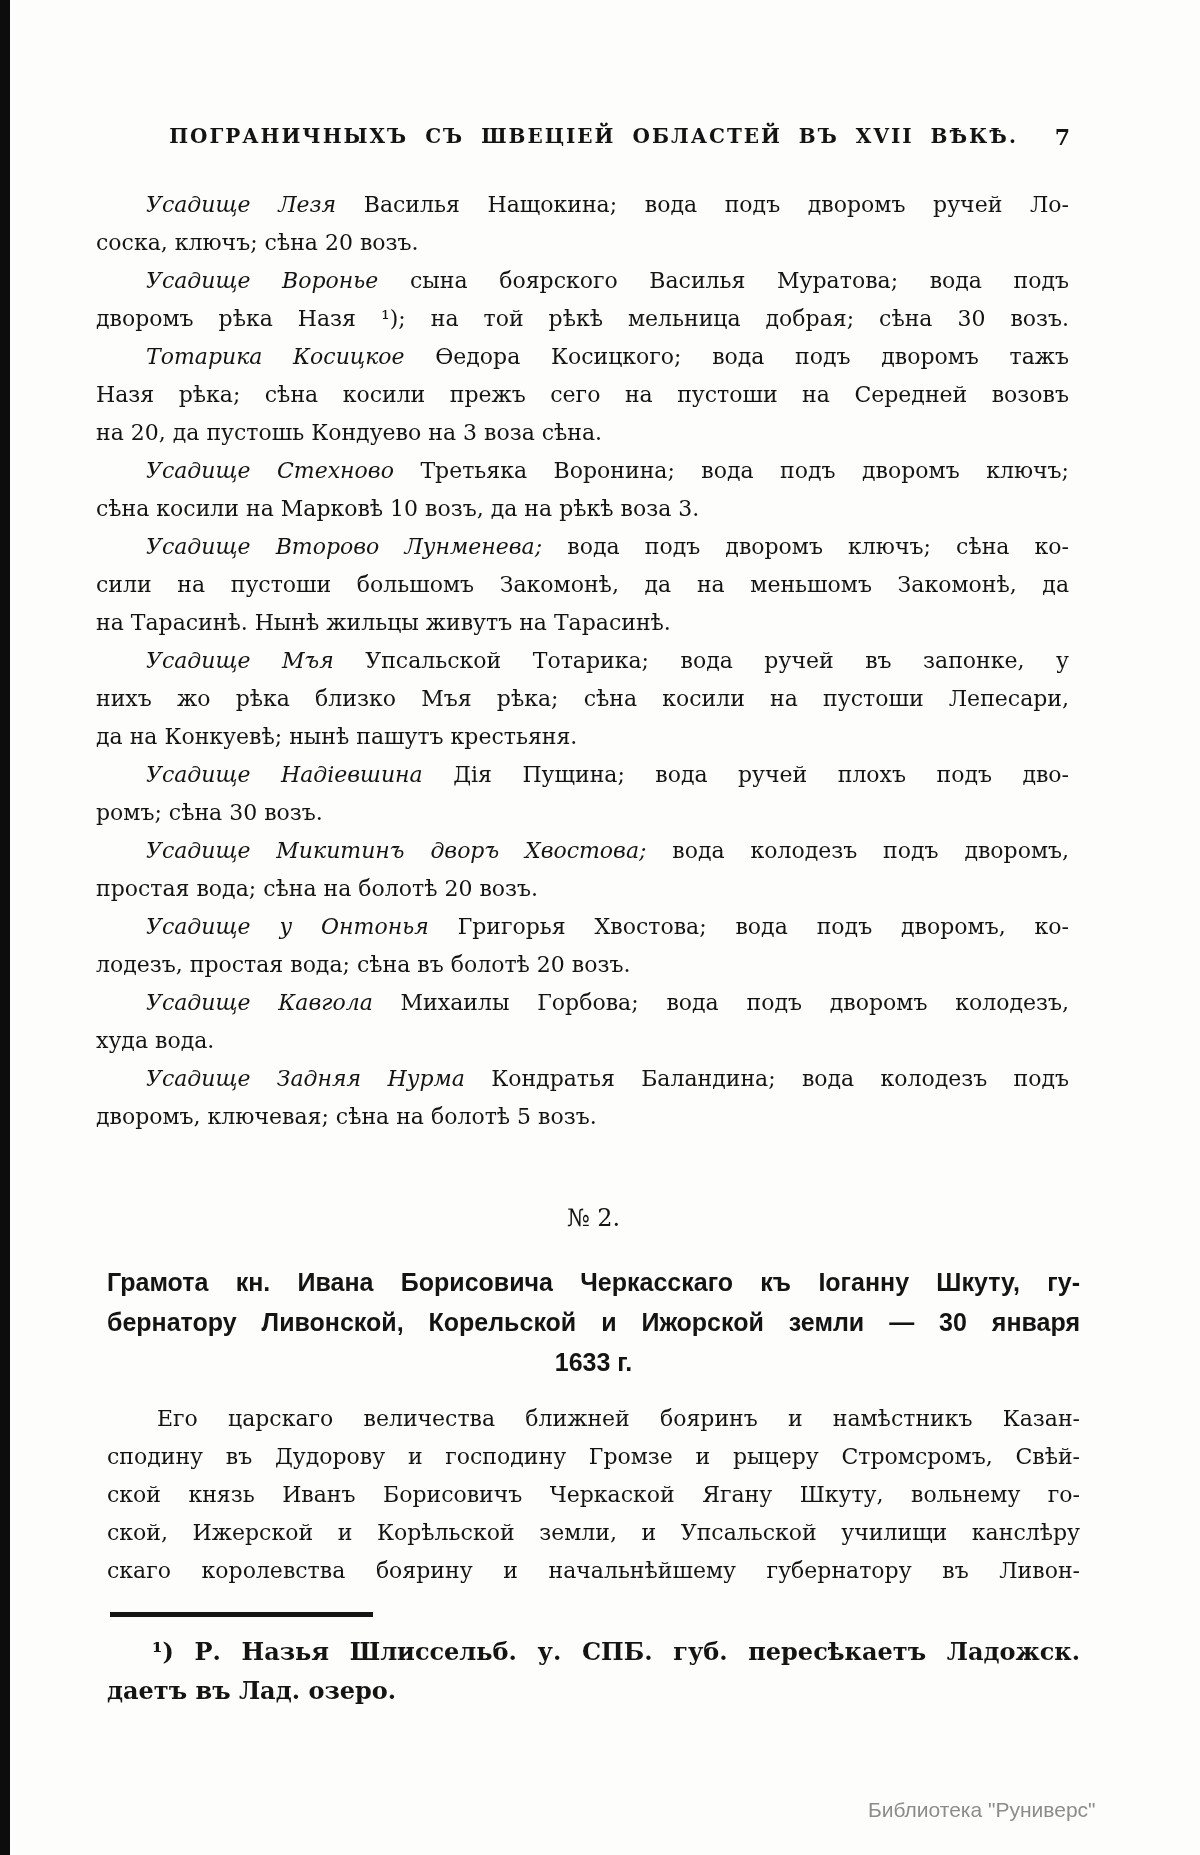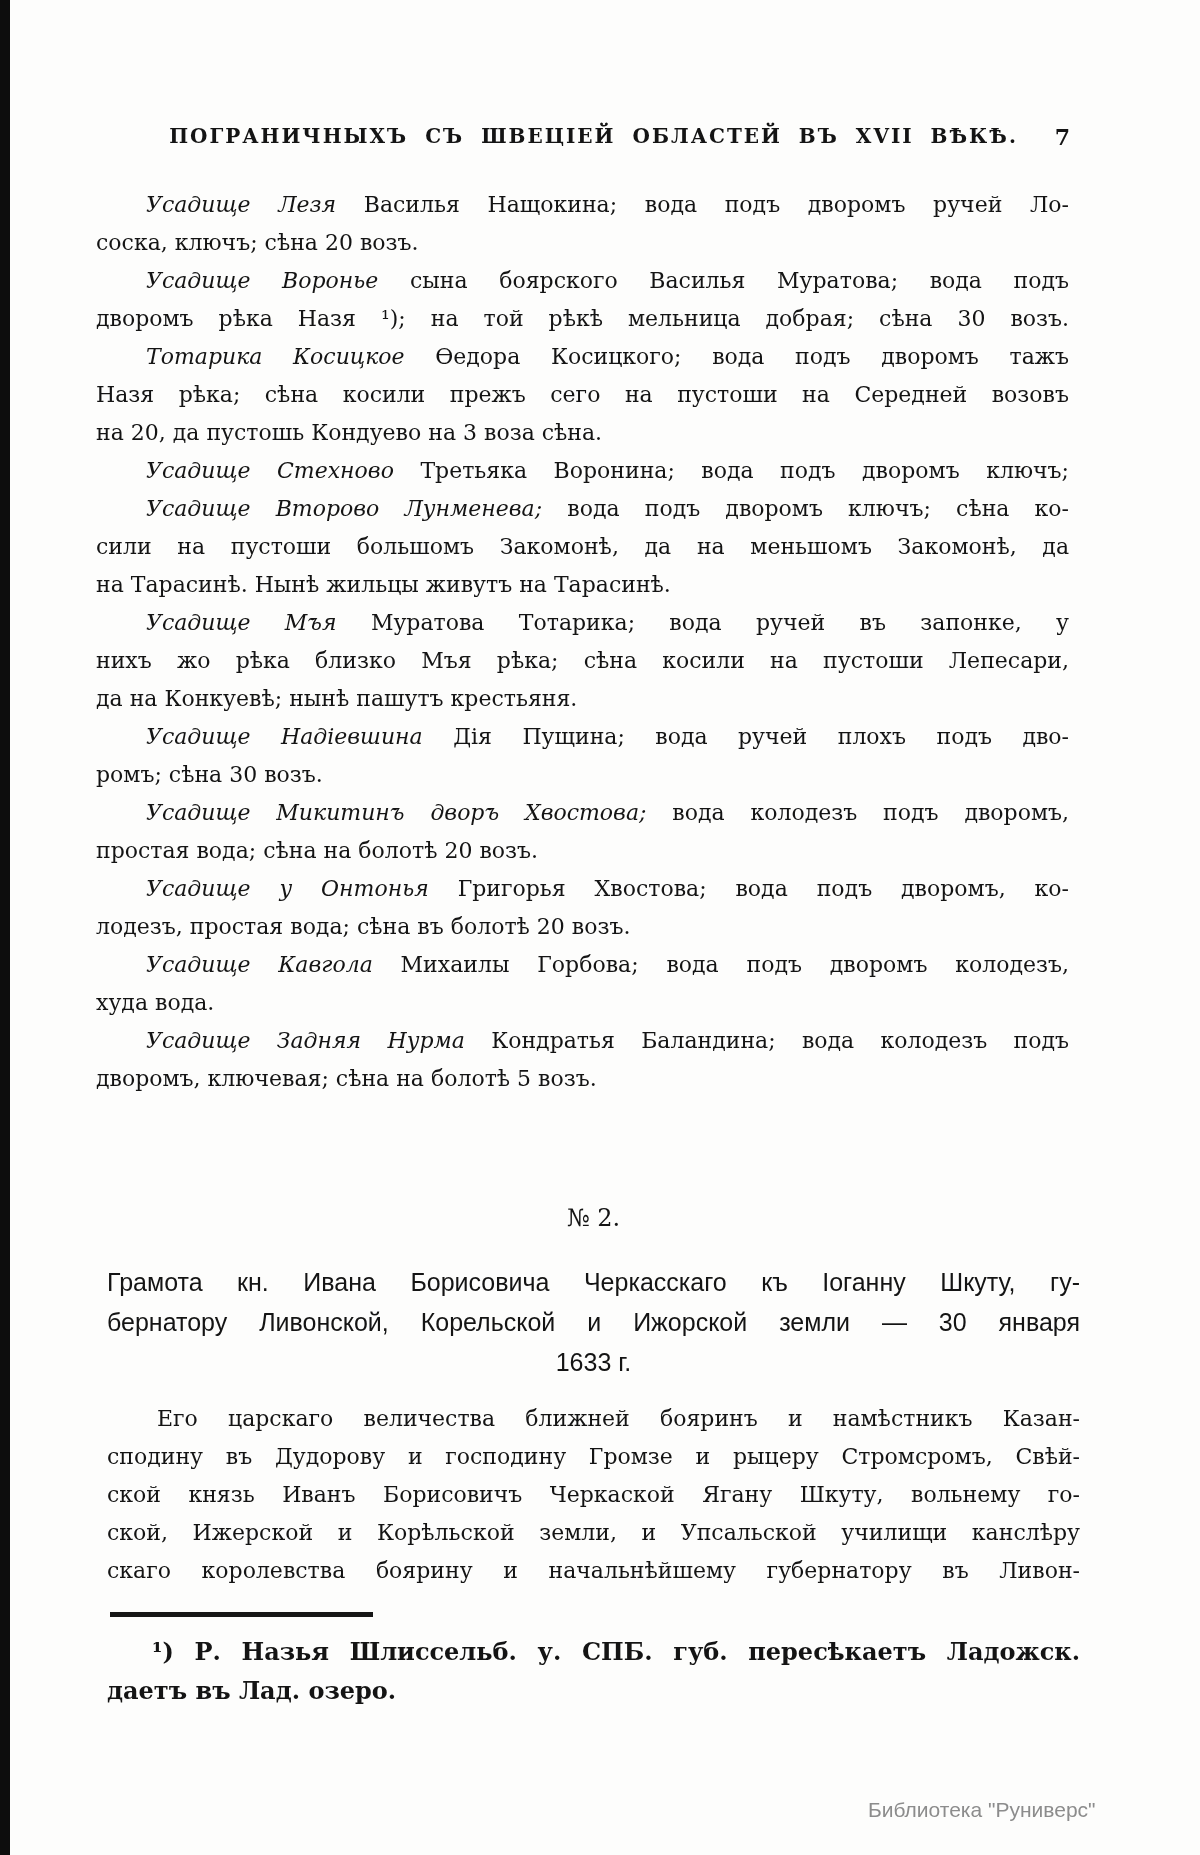--- a/index.html
+++ b/index.html
@@ -39,21 +39,21 @@
   .j { text-align: justify; text-align-last: justify; }
   .c { text-align: center; }
   .ind { padding-left: 50px; }
   .it { font-style: italic; }
   .secnum {
     position: absolute; left: 107px; top: 1204px; width: 973px;
     text-align: center; font-size: 24px;
   }
   .heading {
     position: absolute; left: 107px; top: 1262px; width: 973px;
-    font-family: "Liberation Sans", sans-serif; font-weight: normal;
+    font-family: "Liberation Sans", sans-serif; font-weight: bold;
   }
   .hline {
     width: 973px; height: 40px; line-height: 40px;
     font-size: 25px; box-sizing: border-box; overflow: hidden;
   }
   .letter { position: absolute; left: 107px; top: 1400px; width: 973px; }
   .frule {
     position: absolute; left: 110px; top: 1612px;
     width: 263px; height: 5px; background: #161616;
   }
@@ -89,26 +89,27 @@
     <div class="line">соска, ключъ; сѣна 20 возъ.</div>
 
     <div class="line j ind"><span class="it">Усадище Воронье</span><span> сына боярского Василья Муратова; вода подъ</span></div>
     <div class="line j">дворомъ рѣка Назя ¹); на той рѣкѣ мельница добрая; сѣна 30 возъ.</div>
 
     <div class="line j ind"><span class="it">Тотарика Косицкое</span><span> Ѳедора Косицкого; вода подъ дворомъ тажъ</span></div>
     <div class="line j">Назя рѣка; сѣна косили прежъ сего на пустоши на Середней возовъ</div>
     <div class="line">на 20, да пустошь Кондуево на 3 воза сѣна.</div>
 
     <div class="line j ind"><span class="it">Усадище Стехново</span><span> Третьяка Воронина; вода подъ дворомъ ключъ;</span></div>
+    <div class="line">сѣна косили на Марковѣ 10 возъ, да на рѣкѣ воза 3.</div>
 
     <div class="line j ind"><span class="it">Усадище Второво Лунменева;</span><span> вода подъ дворомъ ключъ; сѣна ко-</span></div>
     <div class="line j">сили на пустоши большомъ Закомонѣ, да на меньшомъ Закомонѣ, да</div>
     <div class="line">на Тарасинѣ. Нынѣ жильцы живутъ на Тарасинѣ.</div>
 
-    <div class="line j ind"><span class="it">Усадище Мъя</span><span> Муратова Тотарика; вода ручей въ запонке, у</span></div>
+    <div class="line j ind"><span class="it">Усадище Мъя</span><span> Упсальской Тотарика; вода ручей въ запонке, у</span></div>
     <div class="line j">нихъ жо рѣка близко Мъя рѣка; сѣна косили на пустоши Лепесари,</div>
     <div class="line">да на Конкуевѣ; нынѣ пашутъ крестьяня.</div>
 
     <div class="line j ind"><span class="it">Усадище Надіевшина</span><span> Дія Пущина; вода ручей плохъ подъ дво-</span></div>
     <div class="line">ромъ; сѣна 30 возъ.</div>
 
     <div class="line j ind"><span class="it">Усадище Микитинъ дворъ Хвостова;</span><span> вода колодезъ подъ дворомъ,</span></div>
     <div class="line">простая вода; сѣна на болотѣ 20 возъ.</div>
 
     <div class="line j ind"><span class="it">Усадище у Онтонья</span><span> Григорья Хвостова; вода подъ дворомъ, ко-</span></div>

